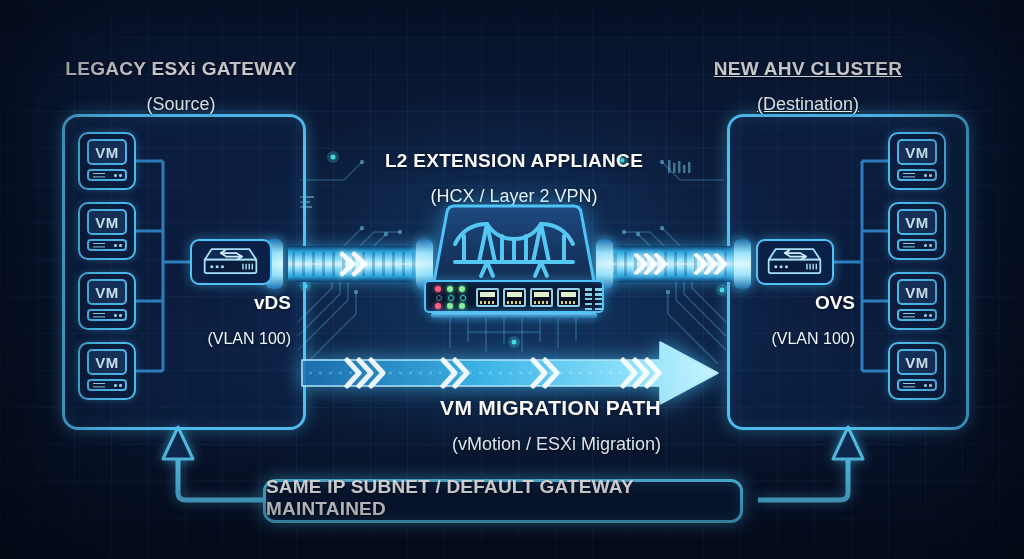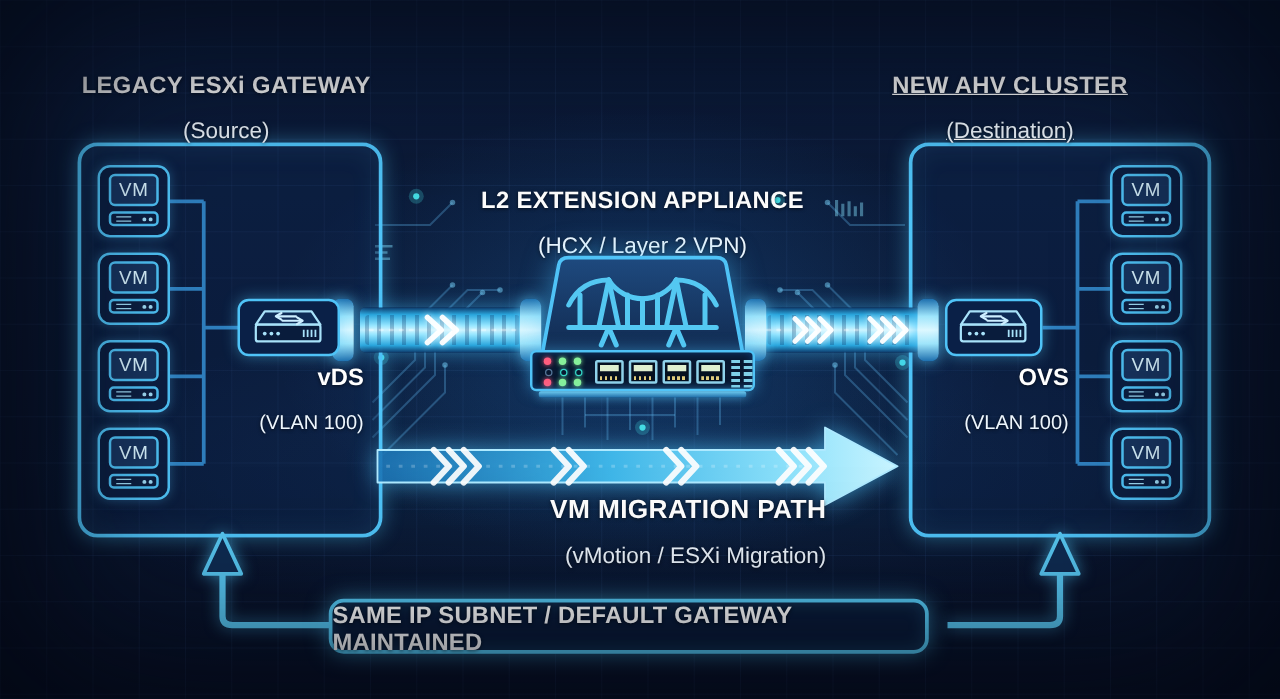--- a/index.html
+++ b/index.html
@@ -35,21 +35,21 @@
   }
 
   
   .vm{
     position:absolute;width:58px;height:58px;border:2.5px solid #4fc3f7;border-radius:10px;
     background:rgba(12,32,66,.72);box-shadow:0 0 9px rgba(80,190,250,.35);box-sizing:border-box;
   }
   .vm-screen{
     height:26px;margin:5px 7px 0;border:2px solid #4fc3f7;border-radius:5px;
     background:rgba(70,140,210,.20);display:flex;align-items:center;justify-content:center;
-    font-weight:normal;font-size:15px;color:#d9f4ff;letter-spacing:.5px;box-sizing:border-box;text-align:center;
+    font-weight:bold;font-size:15px;color:#d9f4ff;letter-spacing:.5px;box-sizing:border-box;text-align:center;
   }
   .vm-base{
     position:relative;height:12px;margin:4px 7px 0;border:2px solid #4fc3f7;border-radius:4px;box-sizing:border-box;
   }
   .vm-base::before{content:"";position:absolute;left:4px;top:1.5px;width:12px;height:1.8px;background:#9fdcf5;box-shadow:0 3.4px 0 #9fdcf5;}
   .vm-base::after{content:"";position:absolute;right:8px;top:3px;width:2.6px;height:2.6px;border-radius:50%;background:#9fdcf5;box-shadow:5px 0 0 #9fdcf5;}
 
   
   .switch-box{
     position:absolute;border:2.5px solid #4fc3f7;border-radius:9px;background:#0a2047;
@@ -103,21 +103,21 @@
     background:repeating-linear-gradient(180deg,#7fd0e8 0 2.5px, transparent 2.5px 5px);}
 
   
   #arrow-svg{position:absolute;left:293px;top:338px;filter:drop-shadow(0 0 10px rgba(80,200,255,.65));}
 
   
   #banner{
     position:absolute;left:263px;top:479px;width:480px;height:44px;border:3px solid #55c9f3;border-radius:12px;
     background:#0a1a36;box-sizing:border-box;
     box-shadow:0 0 18px rgba(80,200,250,.55), inset 0 0 14px rgba(80,200,250,.18);
-    display:flex;align-items:flex-start;justify-content:center;
+    display:flex;align-items:flex-end;justify-content:center;
     color:#fff;font-weight:bold;font-size:19px;letter-spacing:.2px;text-shadow:0 1px 3px rgba(0,0,0,.6);
   }
   #banner-svg{position:absolute;inset:0;filter:drop-shadow(0 0 6px rgba(80,200,250,.6));pointer-events:none;}
 </style>
 </head>
 <body>
 
 <div id="canvas">
 
   <div class="layer" id="grid"></div>

